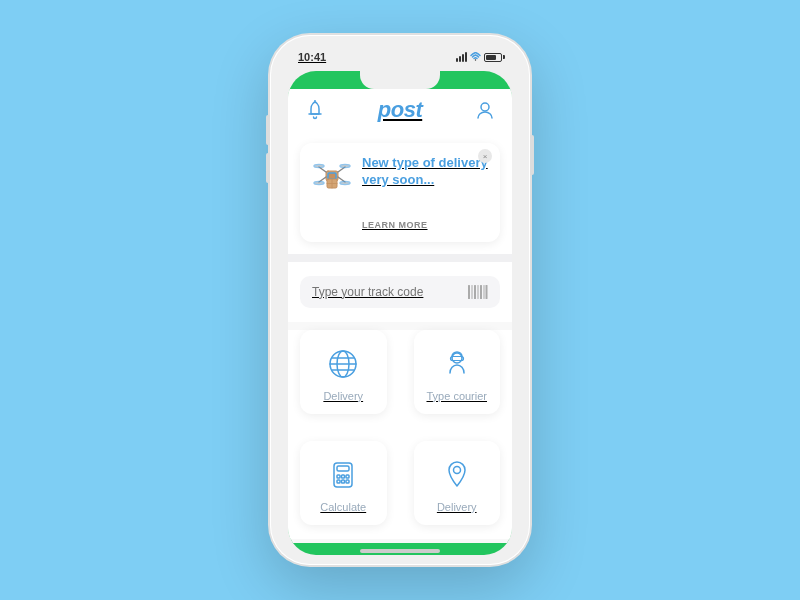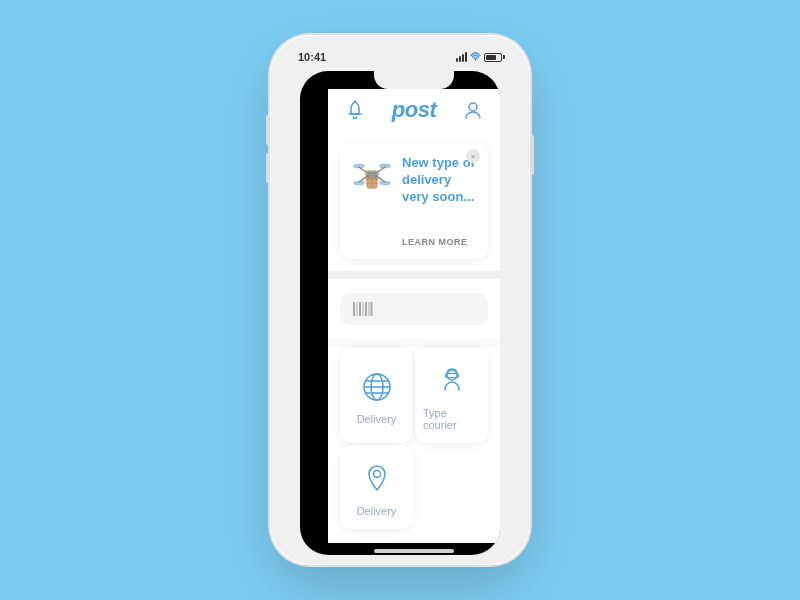--- a/index.html
+++ b/index.html
@@ -28,20 +28,21 @@
       border-radius: 40px;
       box-shadow:
         0 0 0 2px #e0e0e0,
         0 20px 60px rgba(0,0,0,0.2),
         inset 0 0 0 1px #fff;
       position: relative;
       display: flex;
       flex-direction: column;
       align-items: center;
       padding: 12px 8px 10px 8px;
+      text-decoration: underline;
     }
 
     
     .phone-outer::before {
       content: '';
       position: absolute;
       left: -4px;
       top: 80px;
       width: 4px;
       height: 30px;
@@ -122,28 +123,27 @@
     }
     .battery-fill {
       height: 100%;
       width: 70%;
       background: #333;
       border-radius: 1px;
     }
 
     
     .screen {
-      width: 200px;
+      width: 224px;
       flex: 1;
-      background: #000000;
+      background: #22c55e;
       border-radius: 28px;
       overflow: hidden;
       display: flex;
       flex-direction: column;
-      padding-left: 28px;
     }
 
     
     .notch {
       width: 80px;
       height: 18px;
       background: #f0f0f0;
       border-radius: 0 0 14px 14px;
       margin: 0 auto;
       position: relative;
@@ -278,21 +278,21 @@
 
     
     .grid-section {
       background: #fff;
       padding: 0 12px 14px;
       margin-top: 8px;
     }
     .grid-2x2 {
       display: grid;
       grid-template-columns: 1fr 1fr;
-      gap: 2px;
+      gap: 27px;
     }
     .grid-item {
       background: #fff;
       border-radius: 12px;
       box-shadow: 0 2px 10px rgba(0,0,0,0.07);
       display: flex;
       flex-direction: column;
       align-items: center;
       justify-content: center;
       padding: 16px 8px 12px;
@@ -412,20 +412,21 @@
               <div class="banner-title">New type of delivery very soon...</div>
               <div class="banner-learn-more">LEARN MORE</div>
             </div>
           </div>
         </div>
 
         <div class="divider"></div>
 
         <div class="track-section">
           <div class="track-input-wrapper">
+            <input class="track-input" type="text" placeholder="Type your track code" style="">
             <div class="barcode-icon">
               <svg class="barcode-svg" viewBox="0 0 22 16" stroke="#aaa" stroke-width="1.5" fill="none">
                 <rect x="1" y="1" width="2" height="14" rx="0.5" fill="#aaa" stroke="none"></rect>
                 <rect x="4.5" y="1" width="1" height="14" rx="0.5" fill="#aaa" stroke="none"></rect>
                 <rect x="7" y="1" width="2" height="14" rx="0.5" fill="#aaa" stroke="none"></rect>
                 <rect x="10.5" y="1" width="1" height="14" rx="0.5" fill="#aaa" stroke="none"></rect>
                 <rect x="13" y="1" width="2" height="14" rx="0.5" fill="#aaa" stroke="none"></rect>
                 <rect x="16.5" y="1" width="1" height="14" rx="0.5" fill="#aaa" stroke="none"></rect>
                 <rect x="18.5" y="1" width="2" height="14" rx="0.5" fill="#aaa" stroke="none"></rect>
               </svg>
@@ -455,20 +456,35 @@
                   <circle cx="17" cy="11" r="5"></circle>
                   <path d="M10 26C10 21.6 13.1 18 17 18C20.9 18 24 21.6 24 26"></path>
 
                   <path d="M12 10C12 7 14.2 5 17 5C19.8 5 22 7 22 10" stroke="#4a9fe0" stroke-width="1.5"></path>
                   <rect x="10.5" y="9.5" width="13" height="4" rx="2" fill="none" stroke="#4a9fe0" stroke-width="1.2"></rect>
                 </svg>
               </div>
               <span class="grid-item-label">Type courier</span>
             </div>
 
+            <div class="grid-item">
+              <div class="grid-item-icon">
+                <svg width="34" height="34" viewBox="0 0 34 34" stroke="#4a9fe0" stroke-width="1.5" fill="none">
+                  <rect x="8" y="5" width="18" height="24" rx="3"></rect>
+                  <rect x="11" y="8" width="12" height="5" rx="1.5"></rect>
+                  <rect x="11" y="17" width="3" height="3" rx="0.8"></rect>
+                  <rect x="15.5" y="17" width="3" height="3" rx="0.8"></rect>
+                  <rect x="20" y="17" width="3" height="3" rx="0.8"></rect>
+                  <rect x="11" y="22" width="3" height="3" rx="0.8"></rect>
+                  <rect x="15.5" y="22" width="3" height="3" rx="0.8"></rect>
+                  <rect x="20" y="22" width="3" height="3" rx="0.8"></rect>
+                </svg>
+              </div>
+              <span class="grid-item-label">Calculate</span>
+            </div>
 
             <div class="grid-item">
               <div class="grid-item-icon">
                 <svg width="34" height="34" viewBox="0 0 34 34" stroke="#4a9fe0" stroke-width="1.5" fill="none">
                   <path d="M17 4C12.6 4 9 7.6 9 12C9 18 17 28 17 28C17 28 25 18 25 12C25 7.6 21.4 4 17 4Z"></path>
                   <circle cx="17" cy="12" r="3.5"></circle>
                 </svg>
               </div>
               <span class="grid-item-label">Delivery</span>
             </div>

